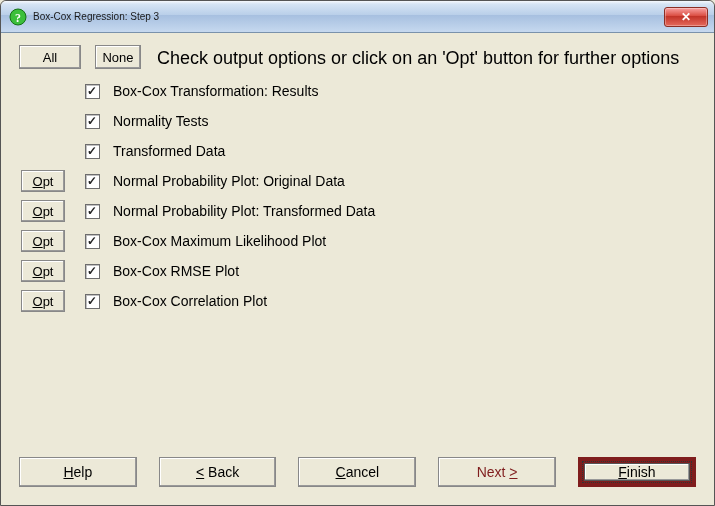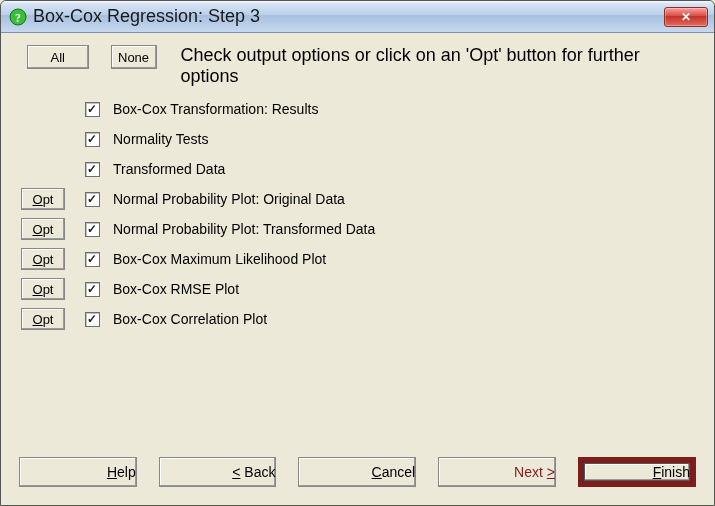--- a/index.html
+++ b/index.html
@@ -22,42 +22,42 @@
     border-bottom: 1px solid #7a92ab;
     display: flex;
     align-items: center;
     padding: 0 6px 0 8px;
     border-radius: 5px 5px 0 0;
   }
   .title-icon {
     width: 18px; height: 18px; margin-right: 6px;
     display:flex; align-items:center; justify-content:center;
   }
-  .title-text { color:#1a1a1a; font-weight:400; font-size:18px; flex:1; }
+  .title-text { color:#1a1a1a; font-weight:400; font-size:10px; flex:1; }
   .close-btn {
     width: 44px; height: 20px;
     background: linear-gradient(to bottom, #f9a1a1, #d94b3f 45%, #c23328 46%, #e56a5c);
     border: 1px solid #8b2e24;
     border-radius: 3px;
     display:flex; align-items:center; justify-content:center;
     cursor:pointer;
     box-shadow: inset 0 0 0 1px rgba(255,255,255,.3);
   }
   .close-x {
     color:#fff; font-weight:bold; font-size:12px;
     font-family: Arial, sans-serif;
   }
   .content {
     flex:1;
     background:#ece9d8;
     padding: 12px 18px 0 18px;
     display:flex; flex-direction:column;
   }
   .toprow {
-    display:flex; align-items:flex-start; gap:16px; margin-bottom:10px;margin-left:8px;
+    display:flex; align-items:flex-end; gap:8px; margin-bottom:10px;
   }
   .btn {
     height: 24px;
     padding: 0 12px;
     background: #ece9d8;
     border: 1px solid #888;
     box-shadow: inset -1px -1px 0 #999, inset 1px 1px 0 #fff;
     font-family: inherit; font-size:13px;
     cursor:pointer;
     display:inline-flex; align-items:center; justify-content:center;
@@ -88,21 +88,21 @@
     justify-content:flex-start;
   }
   .fbtn {
     height: 30px;
     width: 122px;
     background:#ece9d8;
     border:1px solid #888;
     box-shadow: inset -1px -1px 0 #999, inset 1px 1px 0 #fff;
     font-family:inherit; font-size:14px;
     cursor:pointer;
-    display:inline-flex; align-items:center; justify-content:flex-end;
+    display:inline-flex; align-items:center; justify-content:center;
   }
   .fbtn.disabled { color:#7f1d1d; cursor:default; }
   .fbtn.default {
     border: 6px solid #7f1d1d;
     box-shadow: inset 0 0 0 1px #555, inset -2px -2px 0 #999, inset 2px 2px 0 #fff;
     outline: 1px dotted #333;
     outline-offset: -5px;
   }
   .u { text-decoration: underline; }
 </style>

